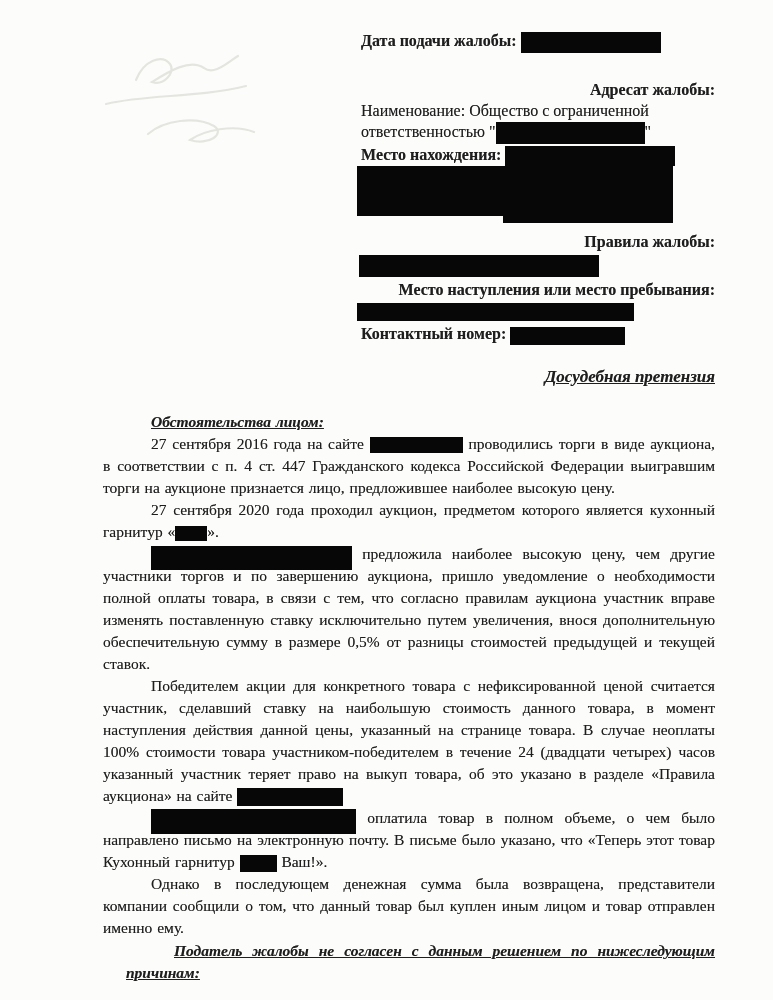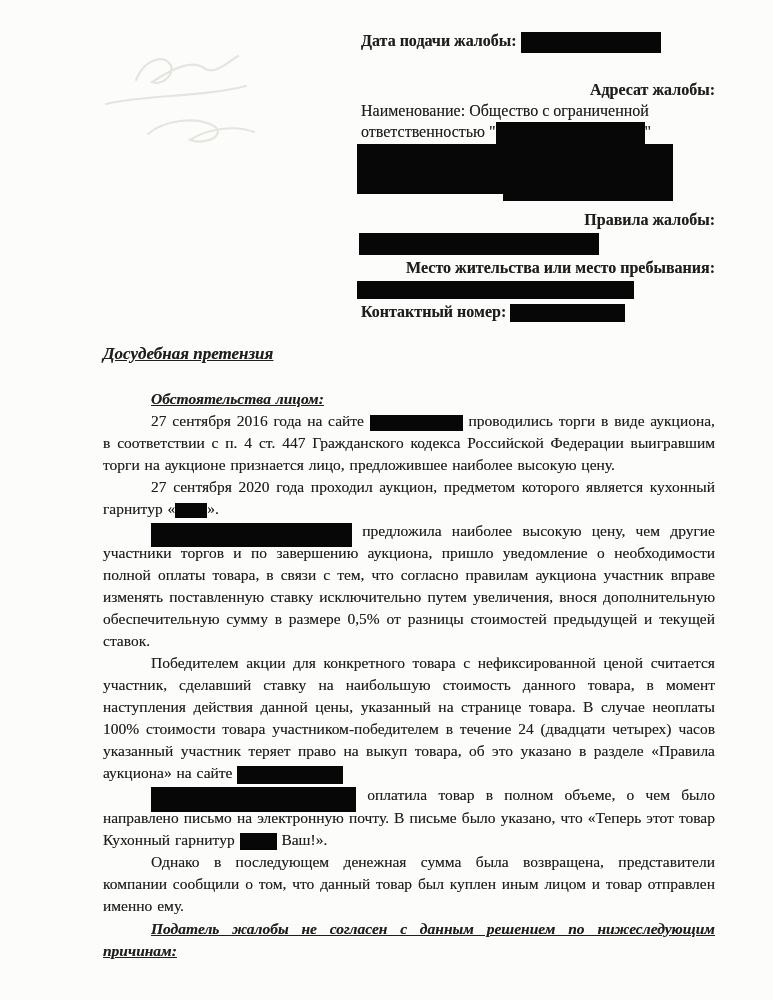--- a/index.html
+++ b/index.html
@@ -32,25 +32,25 @@
   .r-residence { width:277px; height:18px; margin:3px 0 2px -4px; }
   .r-contact   { width:115px; height:18px; margin-left:4px; }
   .r-site1     { width:93px;  height:16px; }
   .r-product   { width:32px;  height:15px; }
   .r-claimant1 { width:201px; height:24px; margin-bottom:-5px; }
   .r-site2     { width:106px; height:18px; }
   .r-claimant2 { width:205px; height:25px; margin-bottom:-5px; }
   .r-product2  { width:37px;  height:17px; }
 
   
-  .title { text-align:left; margin-top:21px; font-size:17px; line-height:22px; }
+  .title { text-align:right; margin-top:21px; font-size:17px; line-height:22px; }
   .h-emph { font-weight:bold; font-style:italic; text-decoration:underline; }
   .body-text { margin-top:23px; font-size:15.5px; line-height:22px; text-align:justify; word-spacing:1px; }
   .para { text-indent:48px; }
-  .heading-para { text-indent:48px; margin-top:1px; }
+  .heading-para { text-indent:48px; margin-top:1px;margin-left:23px; }
 </style>
 </head>
 <body>
 
 <div class="page">
 
   <svg class="pencil" width="230" height="125" viewBox="0 0 230 125">
     <g fill="none" stroke="#d3d3cb" stroke-width="2.2" opacity="0.55" stroke-linecap="round">
       <path d="M58 38 C66 18, 84 12, 92 22 C98 30, 86 44, 74 40 C90 30, 112 16, 126 26 C136 34, 150 20, 160 14"></path>
       <path d="M28 62 C70 52, 120 56, 168 44"></path>
@@ -67,29 +67,32 @@
       </div>
 
       <div class="gap-a"></div>
 
       <span class="lbl">Адресат жалобы:</span>
       <div>Наименование: Общество с ограниченной</div>
       <div>
         <span>ответственностью "</span><span class="redact r-name"></span><span>"</span>
       </div>
 
+      <div>
+        <span class="lbl-inline">Место нахождения:</span><span class="redact r-loc1"></span>
+      </div>
       <div class="redact-block r-loc2"></div>
       <div class="redact-block r-loc3"></div>
 
       <div class="gap-b"></div>
 
       <span class="lbl">Правила жалобы:</span>
       <div class="redact-block r-submitter"></div>
 
-      <span class="lbl">Место жительства или место пребывания:</span>
+      <span class="lbl">Место наступления или место пребывания:</span>
       <div class="redact-block r-residence"></div>
 
       <div>
         <span class="lbl-inline">Контактный номер:</span><span class="redact r-contact"></span>
       </div>
     </div>
 
     <div class="title">
       <span class="h-emph">Досудебная претензия</span>
     </div>

